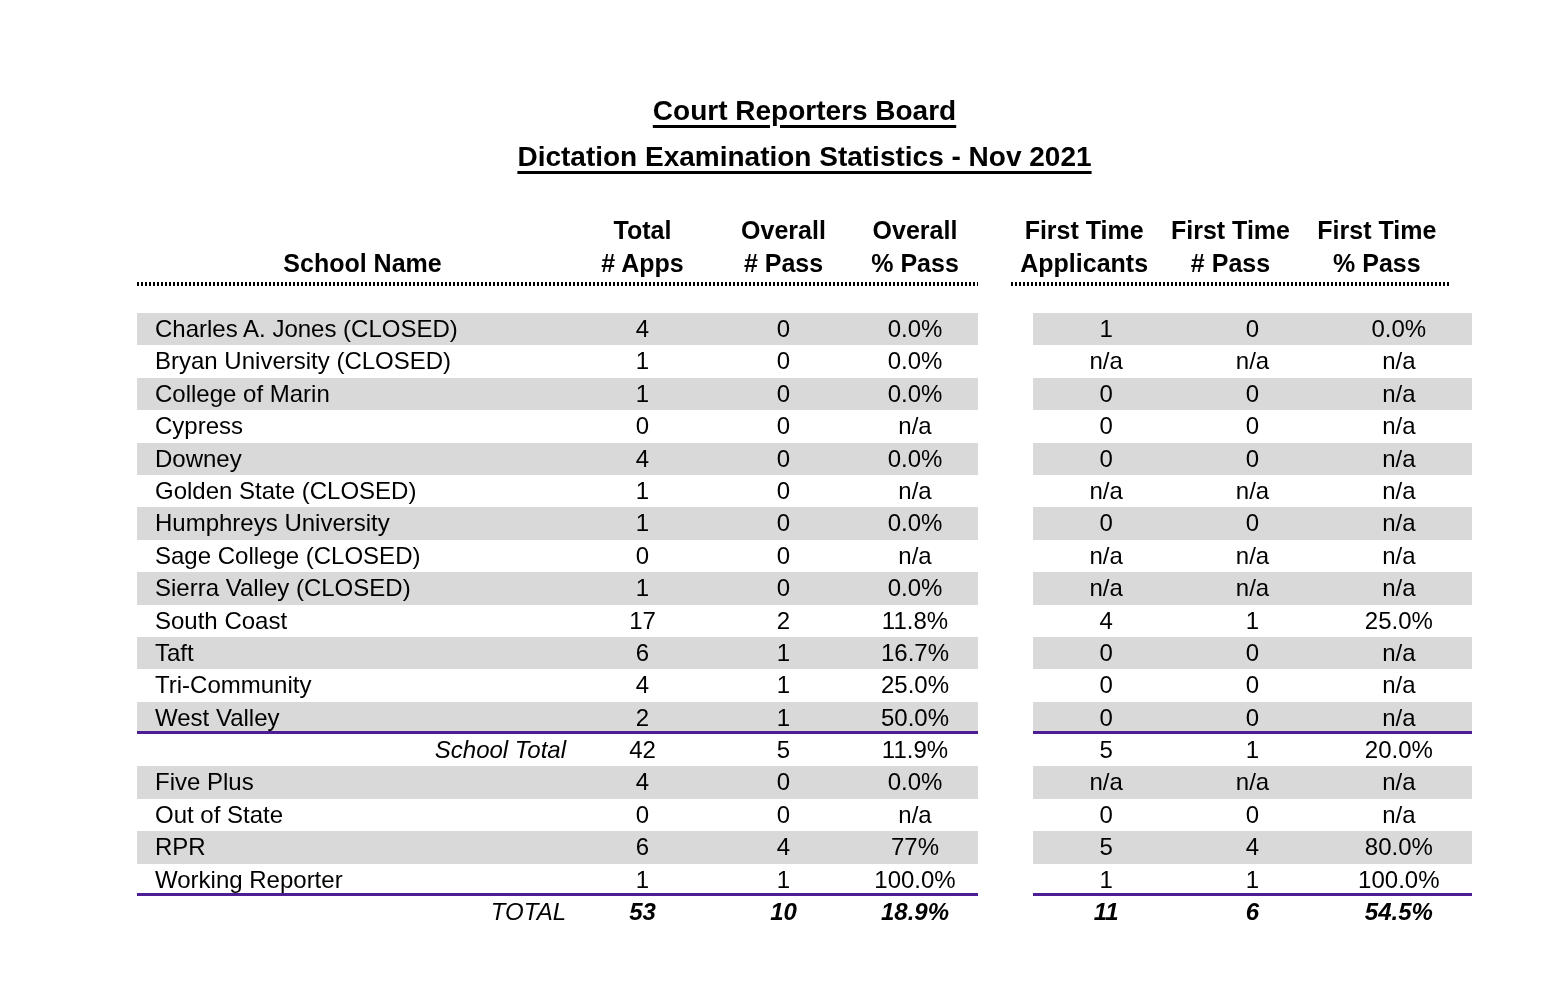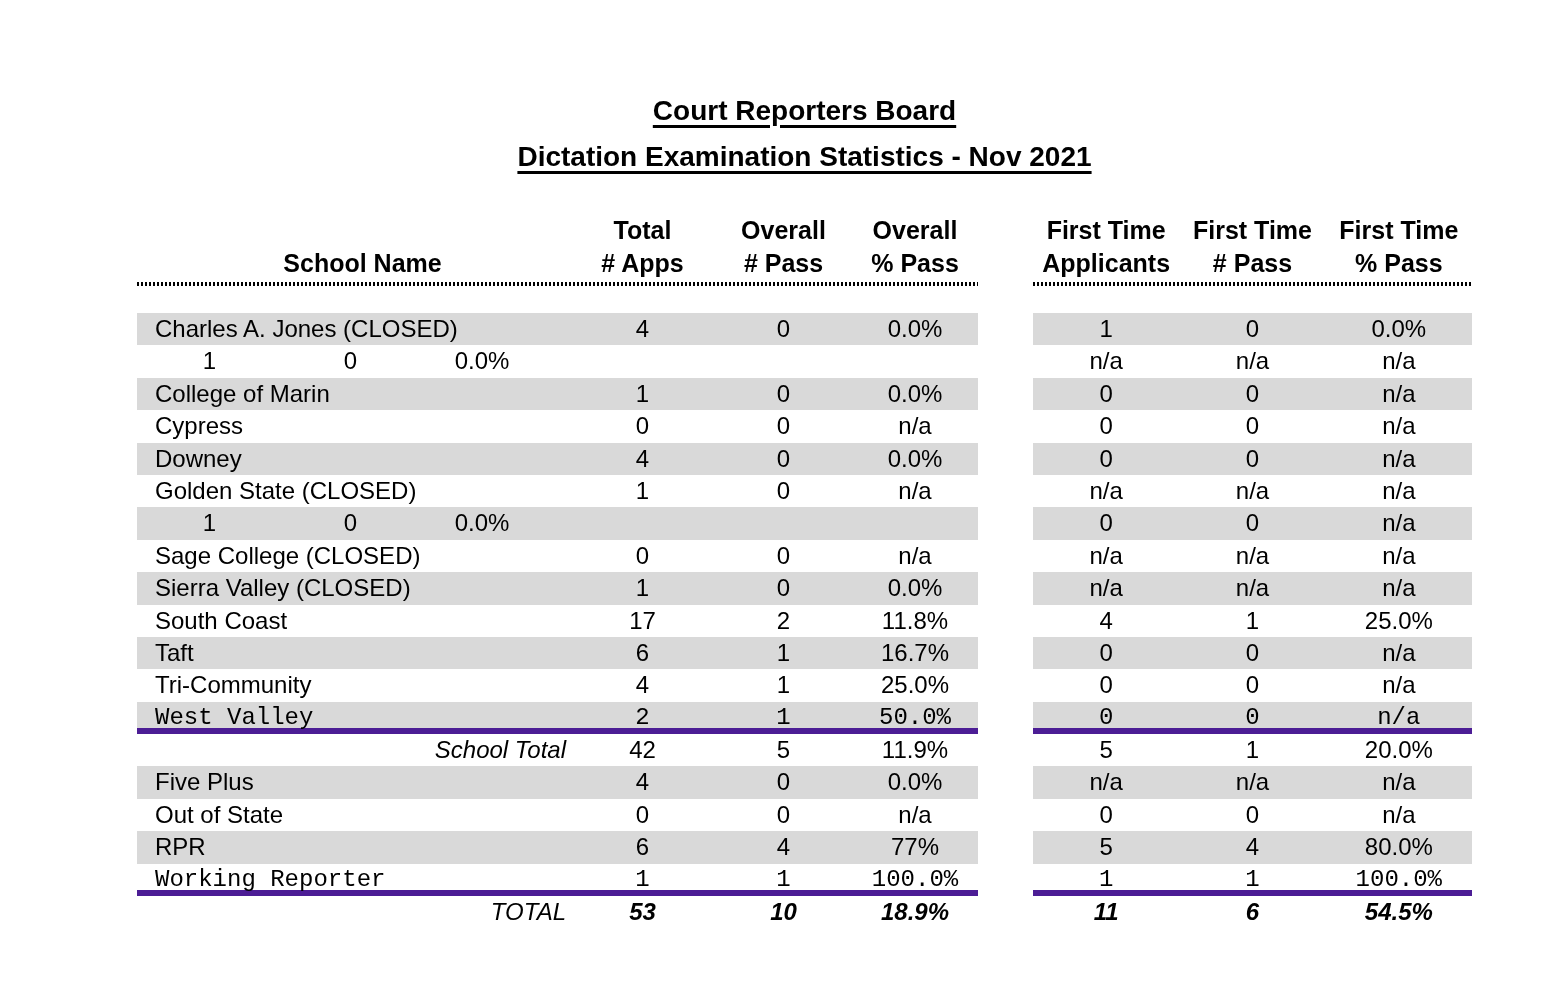--- a/index.html
+++ b/index.html
@@ -25,37 +25,37 @@
   
   .header-strip{
     position:absolute;top:205px;height:77px;
     display:flex;align-items:stretch;
   }
   .header-strip::after{
     content:"";position:absolute;left:0;right:0;bottom:-4px;height:4px;
     background:repeating-linear-gradient(90deg,#000 0 2px,transparent 2px 4px);
   }
   .header-left{left:137px;width:841px;}
-  .header-right{left:1033px;width:439px;}
+  .header-right{left:1011px;width:439px;}
   .hcell{
     display:flex;flex-direction:column;justify-content:flex-end;
     text-align:center;font-weight:bold;font-size:25px;line-height:33px;
     padding-bottom:2px;box-sizing:border-box;
   }
   .h-school{width:433px;text-align:center;padding-left:18px;}
   .wc1{width:145px;}.wc2{width:137px;}.wc3{width:126px;}
   .h-eq{flex:1;}
   
   .rows{position:absolute;top:313px;left:0;width:100%;}
   .row{position:relative;height:32.4px;padding-left:44px;}
   .seg{position:absolute;top:0;height:100%;display:flex;box-sizing:border-box;}
   .seg-left{left:137px;width:841px;}
   .seg-right{left:1033px;width:439px;}
   .row.shaded .seg{background:var(--band,#d9d9d9);}
-  .row.rule .seg{border-bottom:6px solid #4c1d95;font-family:Liberation Mono, monospace;}
+  .row.rule .seg{border-bottom:3px solid #4c1d95;}
   .cell{
     font-size:24px;line-height:32.4px;white-space:nowrap;
     box-sizing:border-box;overflow:visible;
   }
   .cell.name{width:433px;text-align:left;padding-left:18px;}
   .cell.num{text-align:center;}
   .seg-left .c1{width:145px;}.seg-left .c2{width:137px;}.seg-left .c3{width:126px;}
   .seg-right .cell{flex:1;text-align:center;}
   .row.subtotal .cell.name,
   .row.grandtotal .cell.name{
@@ -114,20 +114,21 @@
           <div class="cell num c3">0.0%</div>
         </div>
         <div class="seg seg-right">
           <div class="cell num">1</div>
           <div class="cell num">0</div>
           <div class="cell num">0.0%</div>
         </div>
       </div>
       <div class="row">
         <div class="seg seg-left">
+          <div class="cell name">Bryan University (CLOSED)</div>
           <div class="cell num c1">1</div>
           <div class="cell num c2">0</div>
           <div class="cell num c3">0.0%</div>
         </div>
         <div class="seg seg-right">
           <div class="cell num">n/a</div>
           <div class="cell num">n/a</div>
           <div class="cell num">n/a</div>
         </div>
       </div>
@@ -178,20 +179,21 @@
           <div class="cell num c3">n/a</div>
         </div>
         <div class="seg seg-right">
           <div class="cell num">n/a</div>
           <div class="cell num">n/a</div>
           <div class="cell num">n/a</div>
         </div>
       </div>
       <div class="row shaded">
         <div class="seg seg-left">
+          <div class="cell name">Humphreys University</div>
           <div class="cell num c1">1</div>
           <div class="cell num c2">0</div>
           <div class="cell num c3">0.0%</div>
         </div>
         <div class="seg seg-right">
           <div class="cell num">0</div>
           <div class="cell num">0</div>
           <div class="cell num">n/a</div>
         </div>
       </div>

